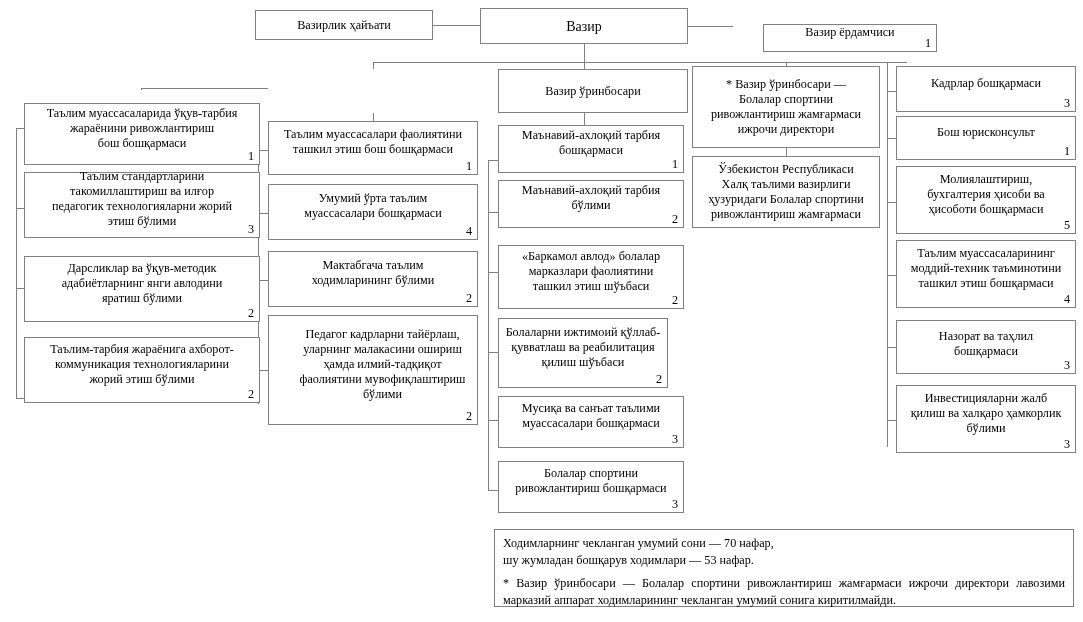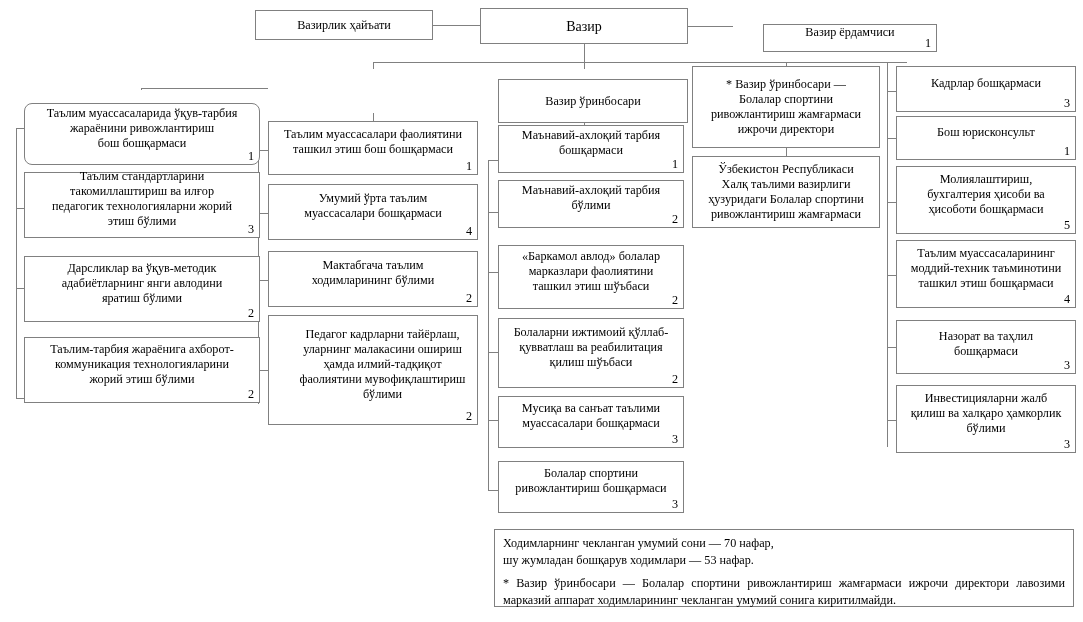--- a/index.html
+++ b/index.html
@@ -97,21 +97,21 @@
   <div class="ln lnv" style="left:584px; top:44px; height:18px;"></div>
 
   <div class="ln lnh" style="left:373px; top:62px; width:534px;"></div>
 
   <div class="ln lnv" style="left:373px; top:62px; height:7px;"></div>
   <div class="ln lnv" style="left:584px; top:62px; height:7px;"></div>
   <div class="ln lnv" style="left:786px; top:62px; height:7px;"></div>
   <div class="ln lnv" style="left:887px; top:62px; height:385px;"></div>
 
 
-  <div class="box" style="left:498px; top:69px; width:190px; height:44px;margin-top:10px;">
+  <div class="box" style="left:498px; top:69px; width:190px; height:44px;">
     <span class="txt">Вазир ўринбосари</span>
   </div>
 
   <div class="box" style="left:692px; top:66px; width:188px; height:82px;">
     <span class="txt">* Вазир ўринбосари —
 Болалар спортини
 ривожлантириш жамғармаси
 ижрочи директори</span>
   </div>
 
@@ -122,21 +122,21 @@
   <div class="ln lnv" style="left:141px; top:88px; height:1px;"></div>
 
   <div class="ln lnv" style="left:16px; top:128px; height:270px;"></div>
   <div class="ln lnh" style="left:16px; top:128px; width:8px;"></div>
   <div class="ln lnh" style="left:16px; top:208px; width:8px;"></div>
   <div class="ln lnh" style="left:16px; top:288px; width:8px;"></div>
   <div class="ln lnh" style="left:16px; top:398px; width:8px;"></div>
 
   <div class="ln lnv" style="left:141px; top:88px; height:2px;"></div>
 
-  <div class="box hascount" style="left:24px; top:103px; width:236px; height:62px;border-radius:8px;">
+  <div class="box hascount" style="left:24px; top:103px; width:236px; height:62px;">
     <span class="txt">Таълим муассасаларида ўқув-тарбия
 жараёнини ривожлантириш
 бош бошқармаси</span>
     <span class="cnt">1</span>
   </div>
 
   <div class="box hascount" style="left:24px; top:172px; width:236px; height:66px;">
     <span class="txt">Таълим стандартларини
 такомиллаштириш ва илғор
 педагогик технологияларни жорий
@@ -213,21 +213,21 @@
     <span class="cnt">2</span>
   </div>
 
   <div class="box hascount" style="left:498px; top:245px; width:186px; height:64px;">
     <span class="txt">«Баркамол авлод» болалар
 марказлари фаолиятини
 ташкил этиш шўъбаси</span>
     <span class="cnt">2</span>
   </div>
 
-  <div class="box hascount" style="left:498px; top:318px; width:186px; height:70px;">
+  <div class="box hascount" style="left:498px; top:318px; width:170px; height:70px;">
     <span class="txt">Болаларни ижтимоий қўллаб-
 қувватлаш ва реабилитация
 қилиш шўъбаси</span>
     <span class="cnt">2</span>
   </div>
 
   <div class="box hascount" style="left:498px; top:396px; width:186px; height:52px;">
     <span class="txt">Мусиқа ва санъат таълими
 муассасалари бошқармаси</span>
     <span class="cnt">3</span>

